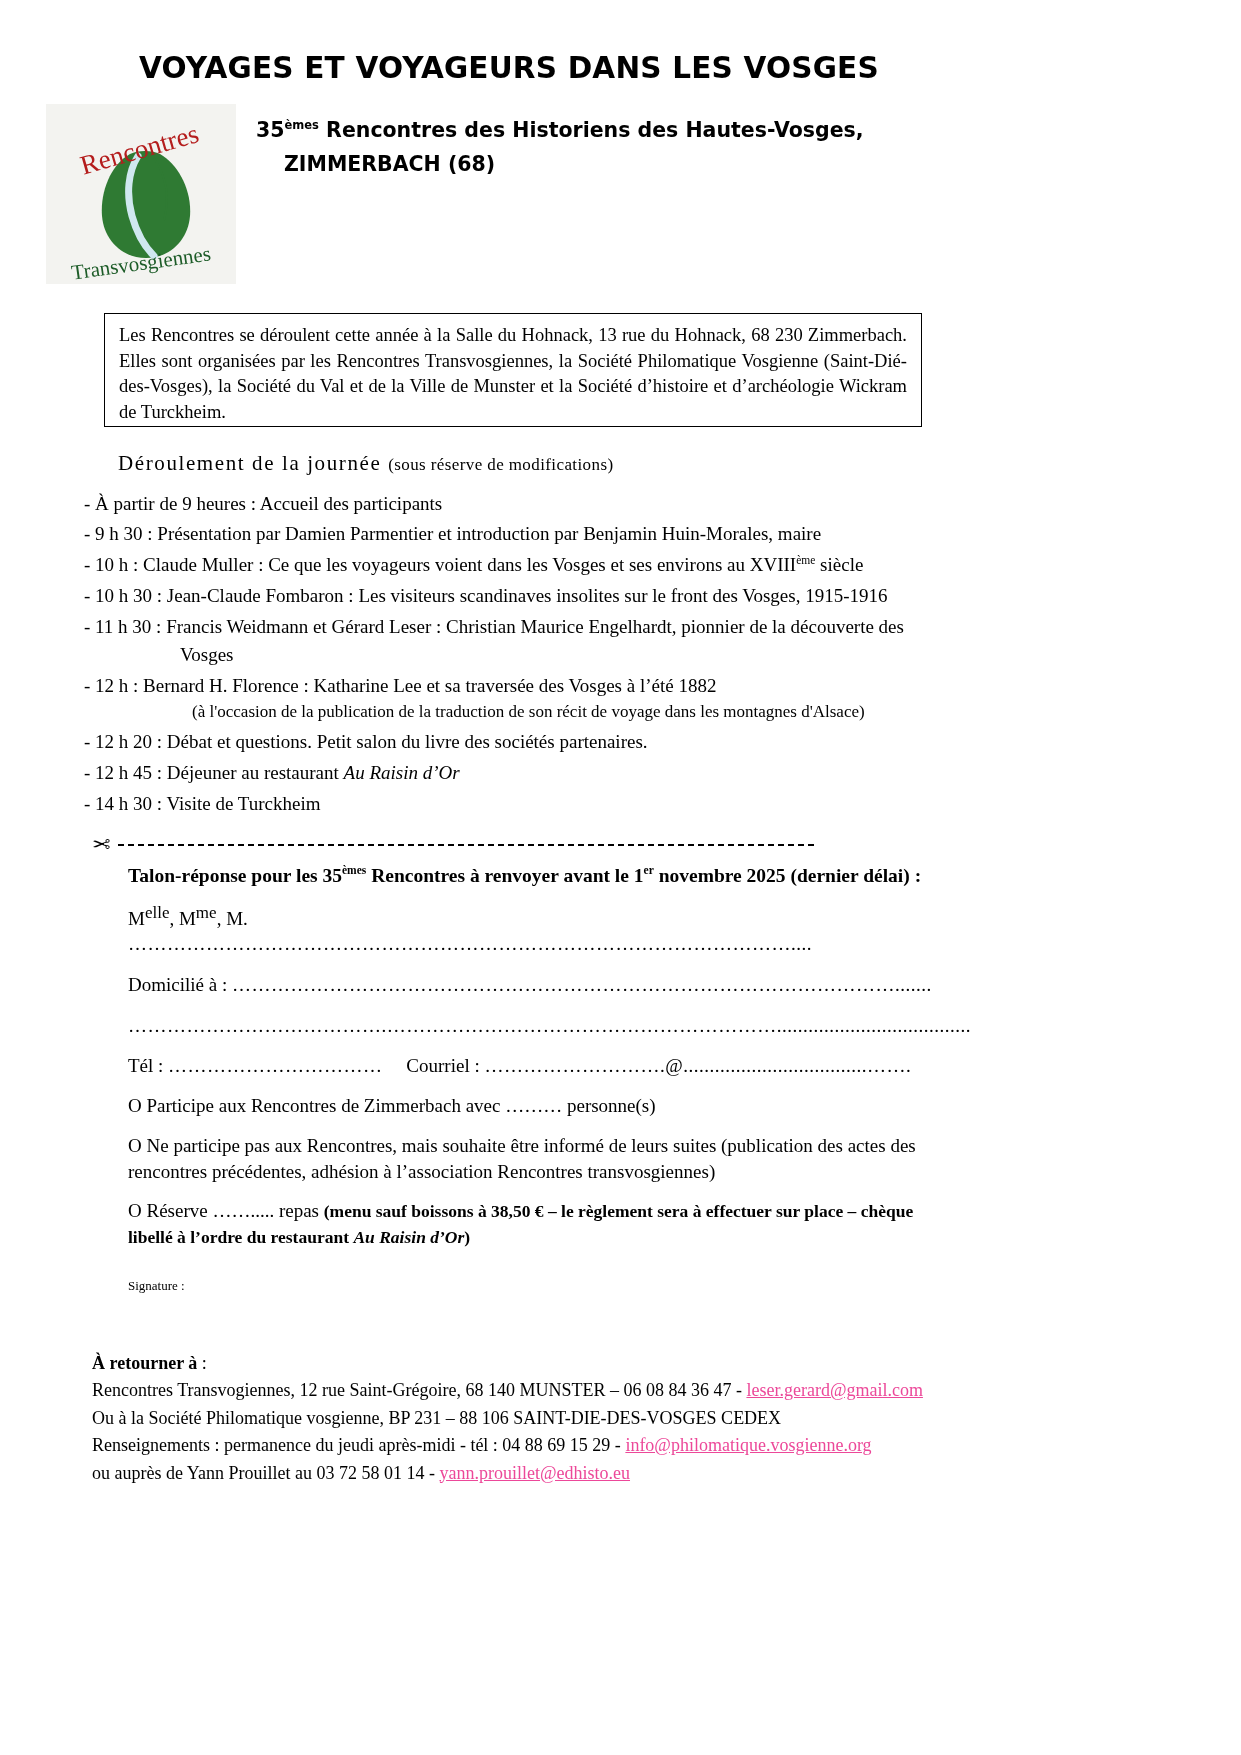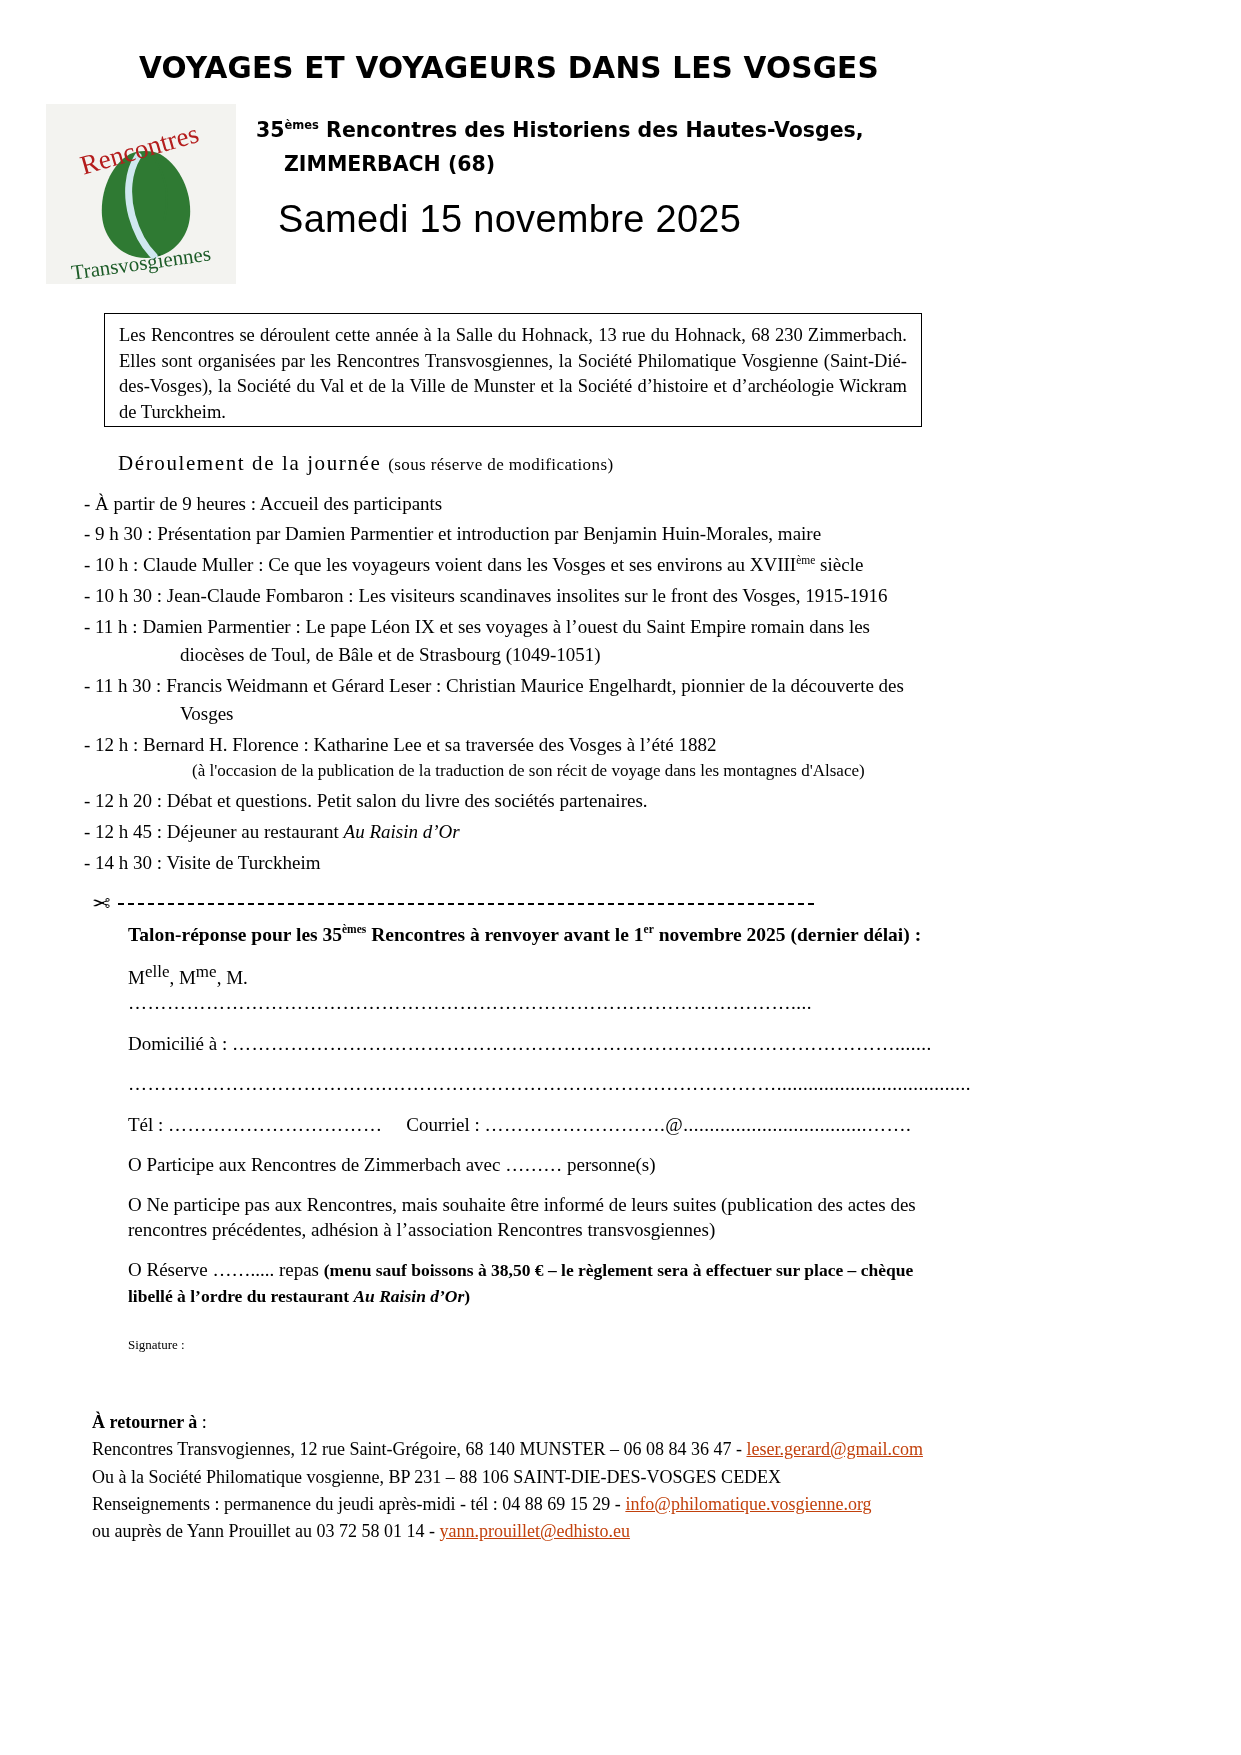--- a/index.html
+++ b/index.html
@@ -163,21 +163,21 @@
   .signature { margin-top: 28px; font-size: 13px; }
 
   
   .footer {
     margin: 56px 0 0 8px;
     font-size: 18px;
     line-height: 1.52;
   }
   .footer .head { font-weight: bold; }
   .footer a {
-    color: #c2410c;
+    color: #ec4899;
     text-decoration: underline;
   }
 </style>
 </head>
 <body>
 
 <div class="page">
 
   <h1 class="main-title">VOYAGES ET VOYAGEURS DANS LES VOSGES</h1>
 
@@ -193,38 +193,36 @@
 
         <text x="100" y="60" font-family="Liberation Serif, serif" font-size="27" fill="#b41d1d" text-anchor="middle" transform="rotate(-16 100 60)">Rencontres</text>
 
         <text x="100" y="172" font-family="Liberation Serif, serif" font-size="21" fill="#1d5c28" text-anchor="middle" transform="rotate(-8 100 172)">Transvosgiennes</text>
       </svg>
     </div>
 
     <div class="header-text">
       <div class="subtitle"><span>35</span><sup>èmes</sup><span> Rencontres des Historiens des Hautes-Vosges,</span></div>
       <div class="subtitle-2">ZIMMERBACH (68)</div>
-      <div class="date-line">Samedi 15 novembre 2025</div>
     </div>
 
   </div>
 
   <div class="intro-box">Les Rencontres se déroulent cette année à la Salle du Hohnack, 13 rue du Hohnack, 68 230 Zimmerbach. Elles sont organisées par les Rencontres Transvosgiennes, la Société Philomatique Vosgienne (Saint-Dié-des-Vosges), la Société du Val et de la Ville de Munster et la Société d’histoire et d’archéologie Wickram de Turckheim.</div>
 
   <div class="programme-head">
     <span>Déroulement de la journée</span>
     <span class="sub">(sous réserve de modifications)</span>
   </div>
 
   <ul class="prog-list">
     <li><span>- À partir de 9 heures : Accueil des participants</span></li>
     <li><span>- 9 h 30 : Présentation par Damien Parmentier et introduction par Benjamin Huin-Morales, maire</span></li>
     <li><span>- 10 h : Claude Muller : Ce que les voyageurs voient dans les Vosges et ses environs au XVIII</span><sup>ème</sup><span> siècle</span></li>
     <li><span>- 10 h 30 : Jean-Claude Fombaron : Les visiteurs scandinaves insolites sur le front des Vosges, 1915-1916</span></li>
-    <li><span>- 11 h : Damien Parmentier : Le pape Léon IX et ses voyages à l’ouest du Saint Empire romain dans les</span><span class="cont">diocèses de Toul, de Bâle et de Strasbourg (1049-1051)</span></li>
     <li><span>- 11 h 30 : Francis Weidmann et Gérard Leser : Christian Maurice Engelhardt, pionnier de la découverte des</span><span class="cont">Vosges</span></li>
     <li><span>- 12 h : Bernard H. Florence : Katharine Lee et sa traversée des Vosges à l’été 1882</span><span class="small-note">(à l'occasion de la publication de la traduction de son récit de voyage dans les montagnes d'Alsace)</span></li>
     <li><span>- 12 h 20 : Débat et questions. Petit salon du livre des sociétés partenaires.</span></li>
     <li><span>- 12 h 45 : Déjeuner au restaurant </span><span class="ital">Au Raisin d’Or</span></li>
     <li><span>- 14 h 30 : Visite de Turckheim</span></li>
   </ul>
 
 
   <div class="cut-row">
     <span class="scissors">✂</span>

